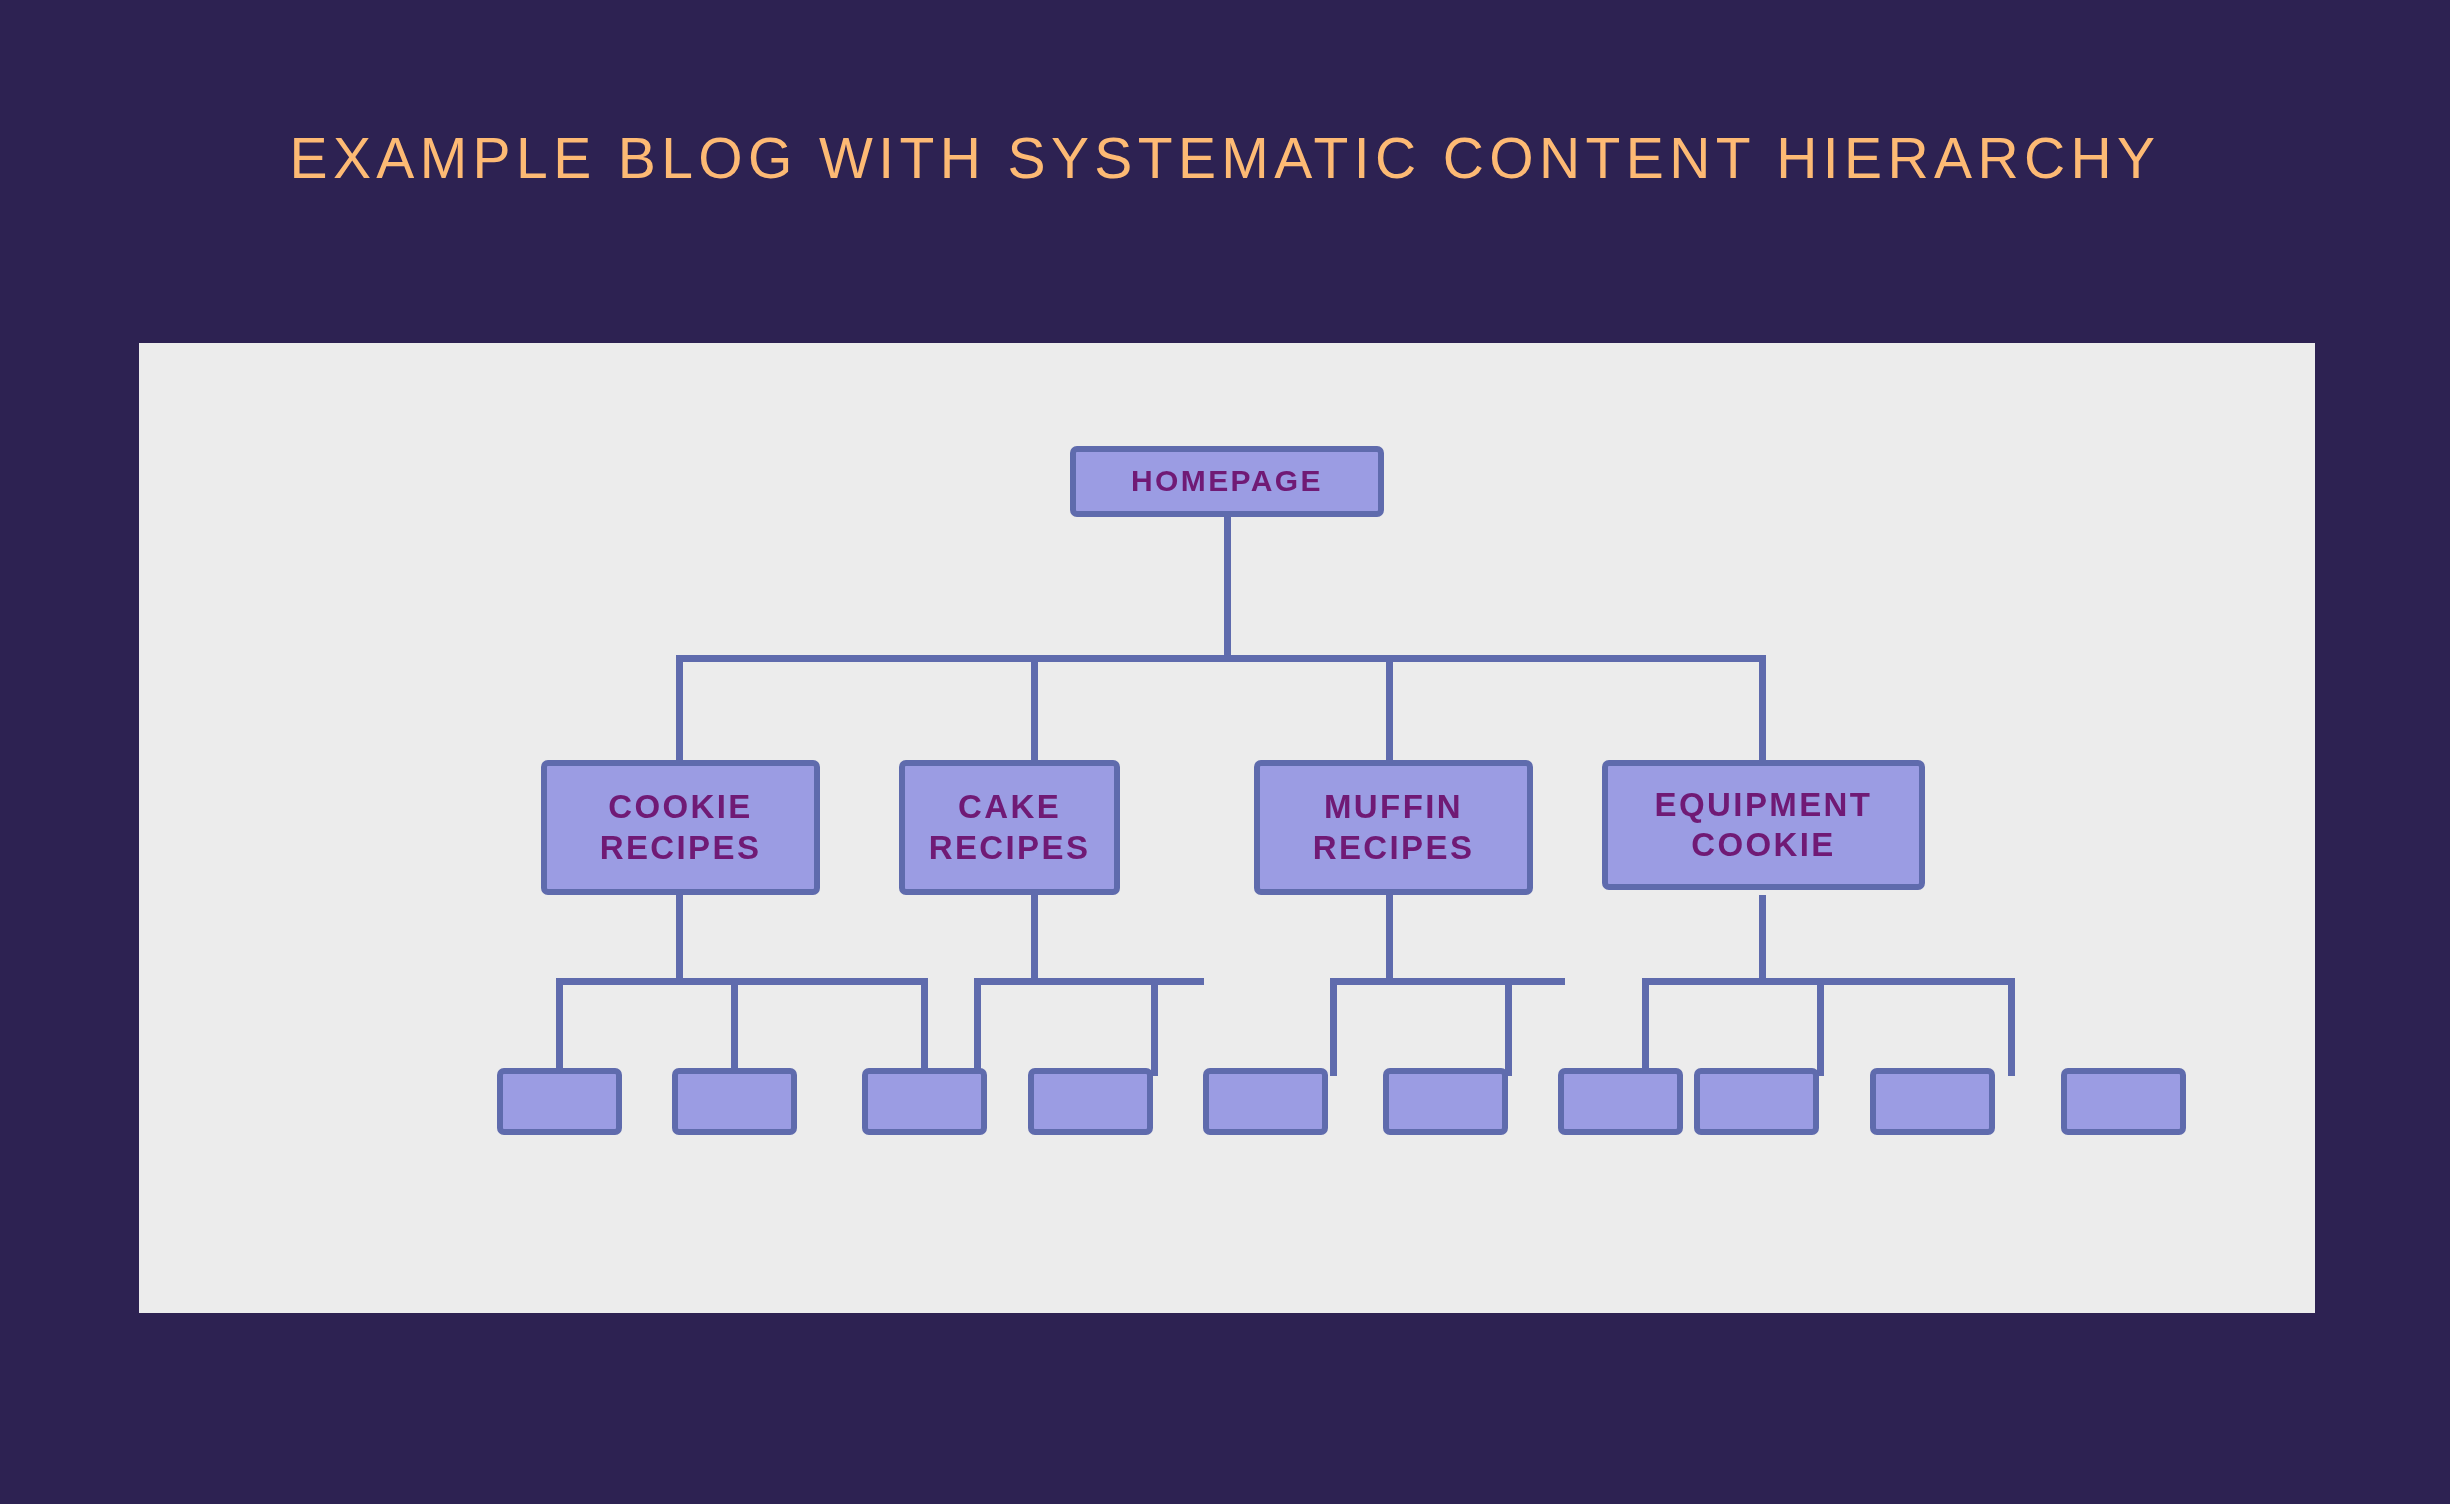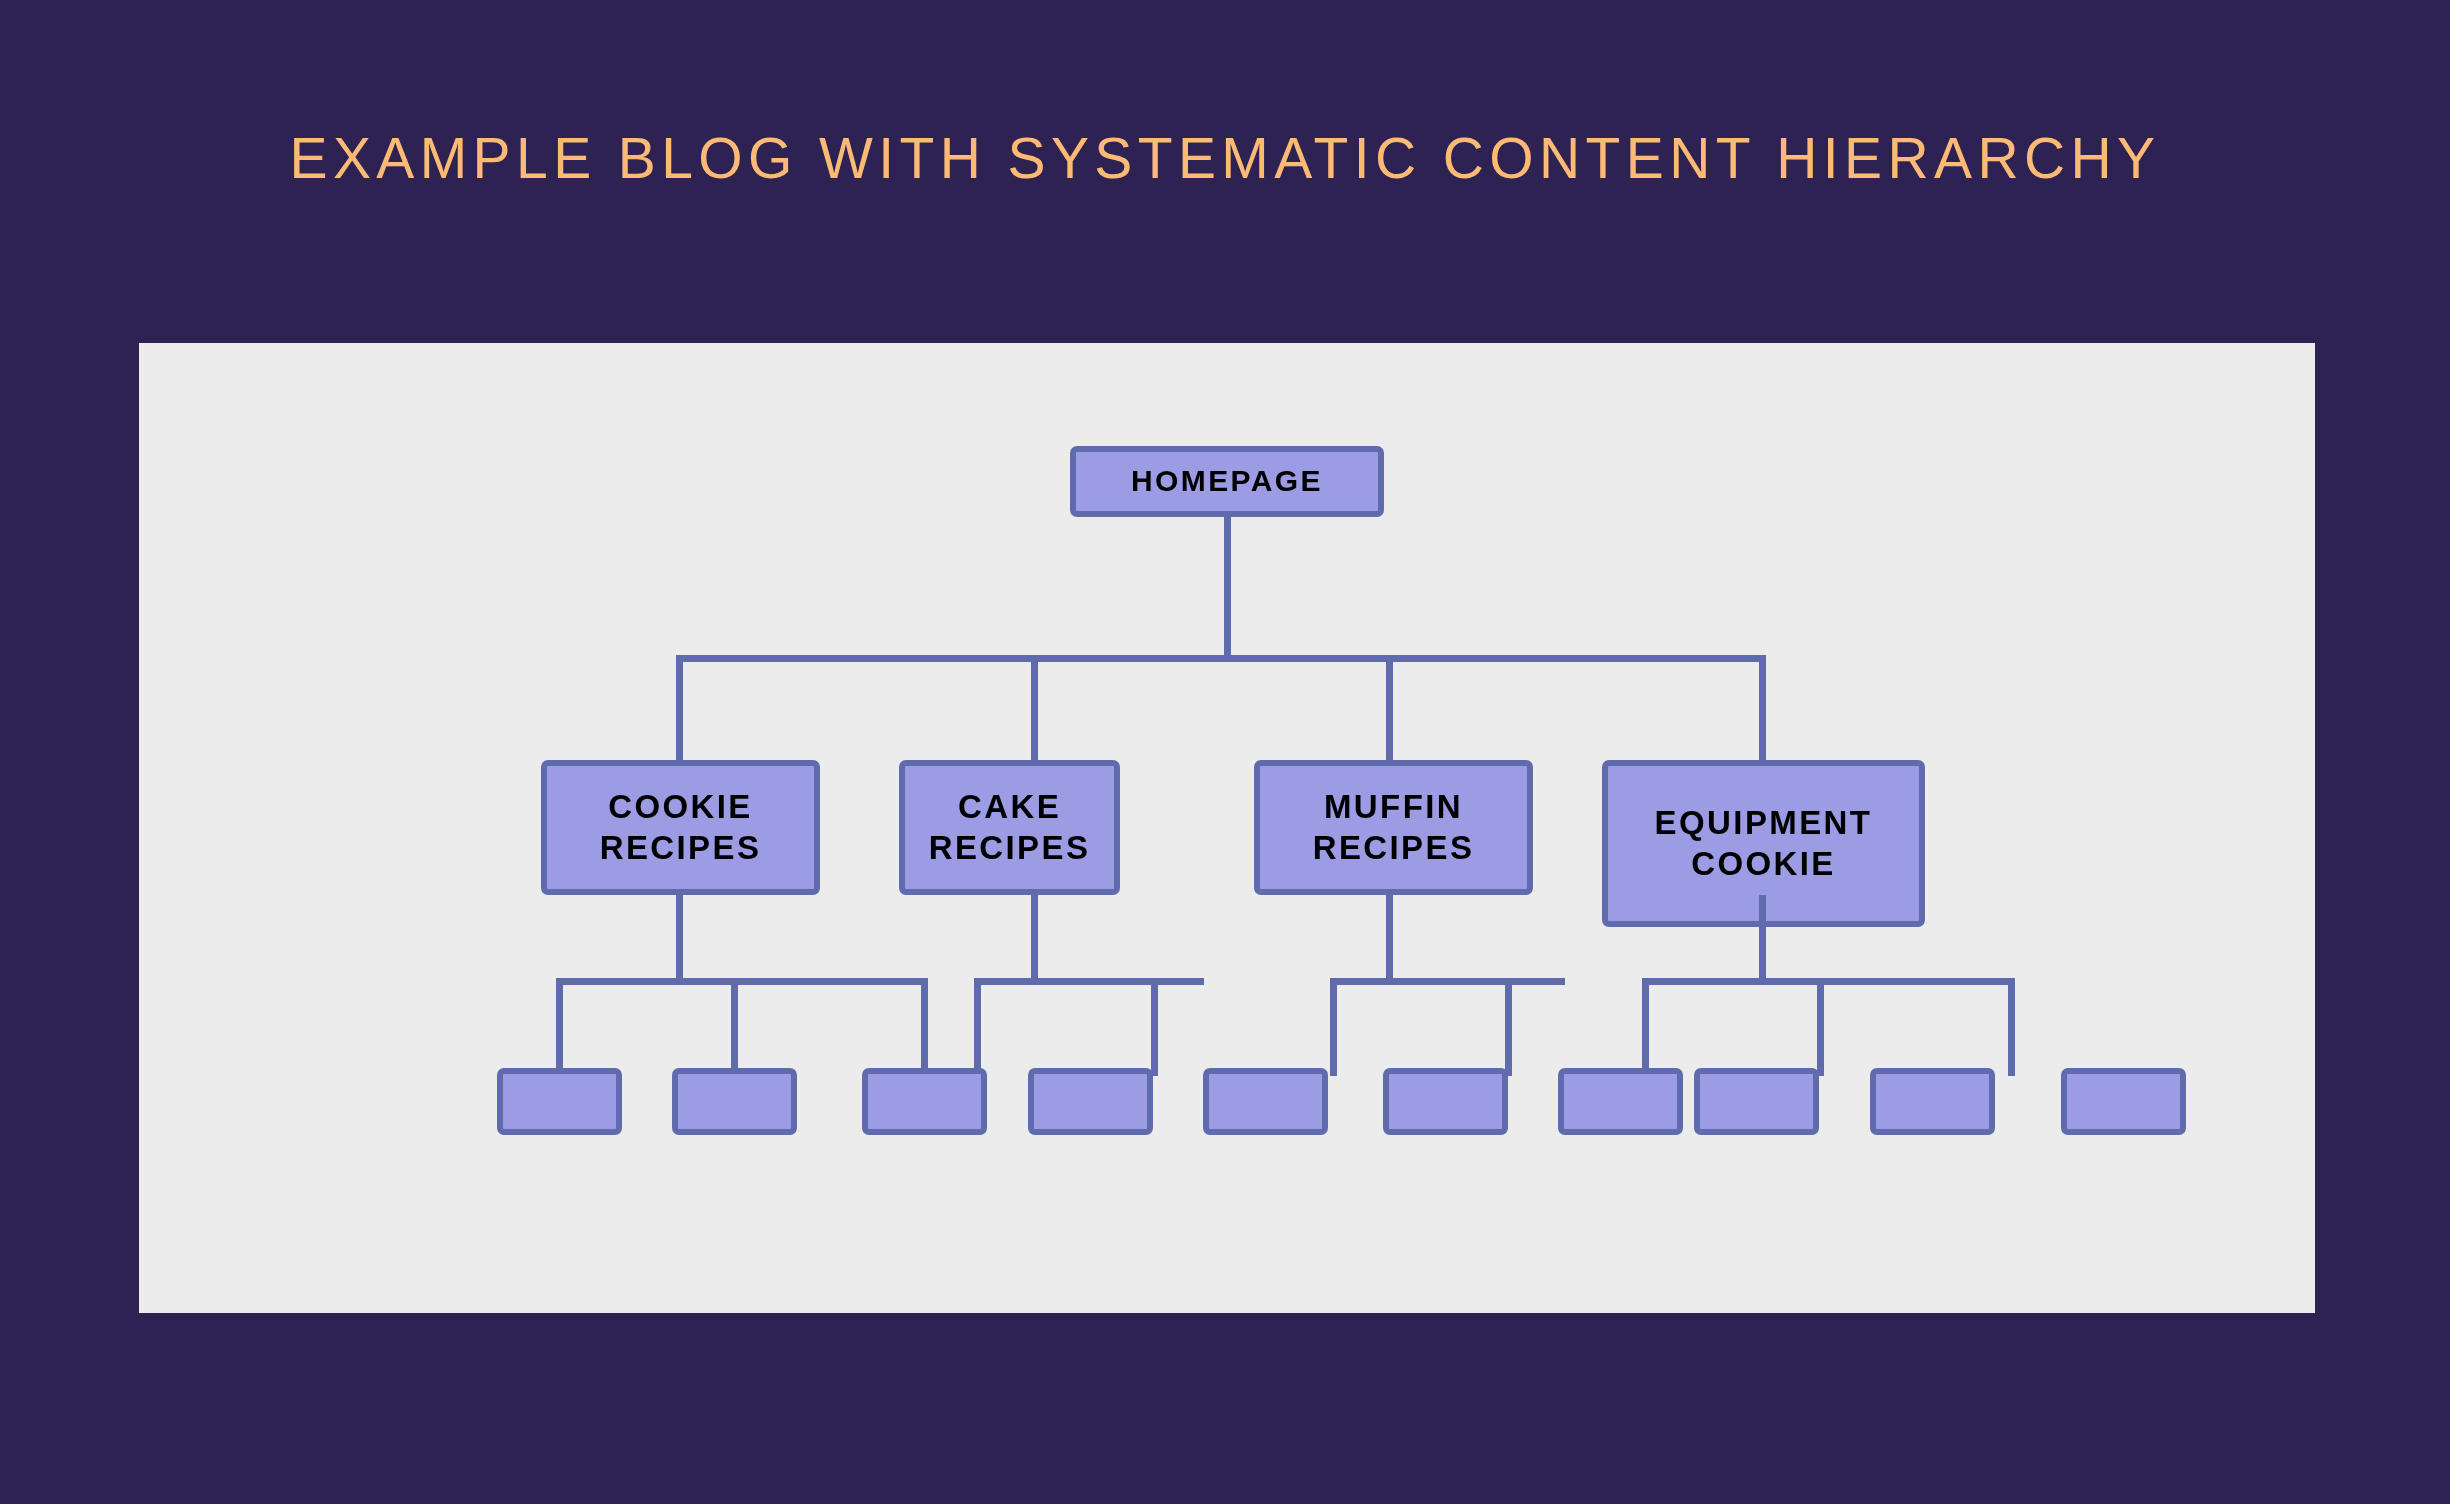--- a/index.html
+++ b/index.html
@@ -32,21 +32,21 @@
   }
   .node{
     position:absolute;
     box-sizing:border-box;
     background:#9B9CE3;
     border:6.9px solid #5F6BAD;
     border-radius:6.9px;
     display:flex;
     align-items:center;
     justify-content:center;
-    color:#000000;
+    color:#701a75;
     font-weight:bold;
     text-align:center;
     line-height:1.22;
     letter-spacing:2.4px;
   }
   .node.root{font-size:30px;}
   .node.cat{font-size:33px;}
   .node.leaf{font-size:0;letter-spacing:0;}
   .line{
     position:absolute;
@@ -79,21 +79,21 @@
     </div>
 
     <div class="node cat" style="left:760px;top:417px;width:221px;height:135px;">
       <span><span>CAKE</span><br><span>RECIPES</span></span>
     </div>
 
     <div class="node cat" style="left:1115px;top:417px;width:279px;height:135px;justify-content:center;">
       <span><span>MUFFIN</span><br><span>RECIPES</span></span>
     </div>
 
-    <div class="node cat" style="left:1463px;top:417px;width:323px;height:167px;">
+    <div class="node cat" style="left:1463px;top:417px;width:323px;height:130px;">
       <span><span>EQUIPMENT</span><br><span>COOKIE</span></span>
     </div>
 
     <div class="line" style="left:537px;top:552px;width:6.9px;height:88px;"></div>
     <div class="line" style="left:417px;top:635px;width:372px;height:6.9px;"></div>
     <div class="line" style="left:417px;top:635px;width:6.9px;height:98px;"></div>
     <div class="line" style="left:592px;top:635px;width:6.9px;height:98px;"></div>
     <div class="line" style="left:782px;top:635px;width:6.9px;height:98px;"></div>
 
     <div class="line" style="left:892px;top:552px;width:6.9px;height:88px;"></div>

